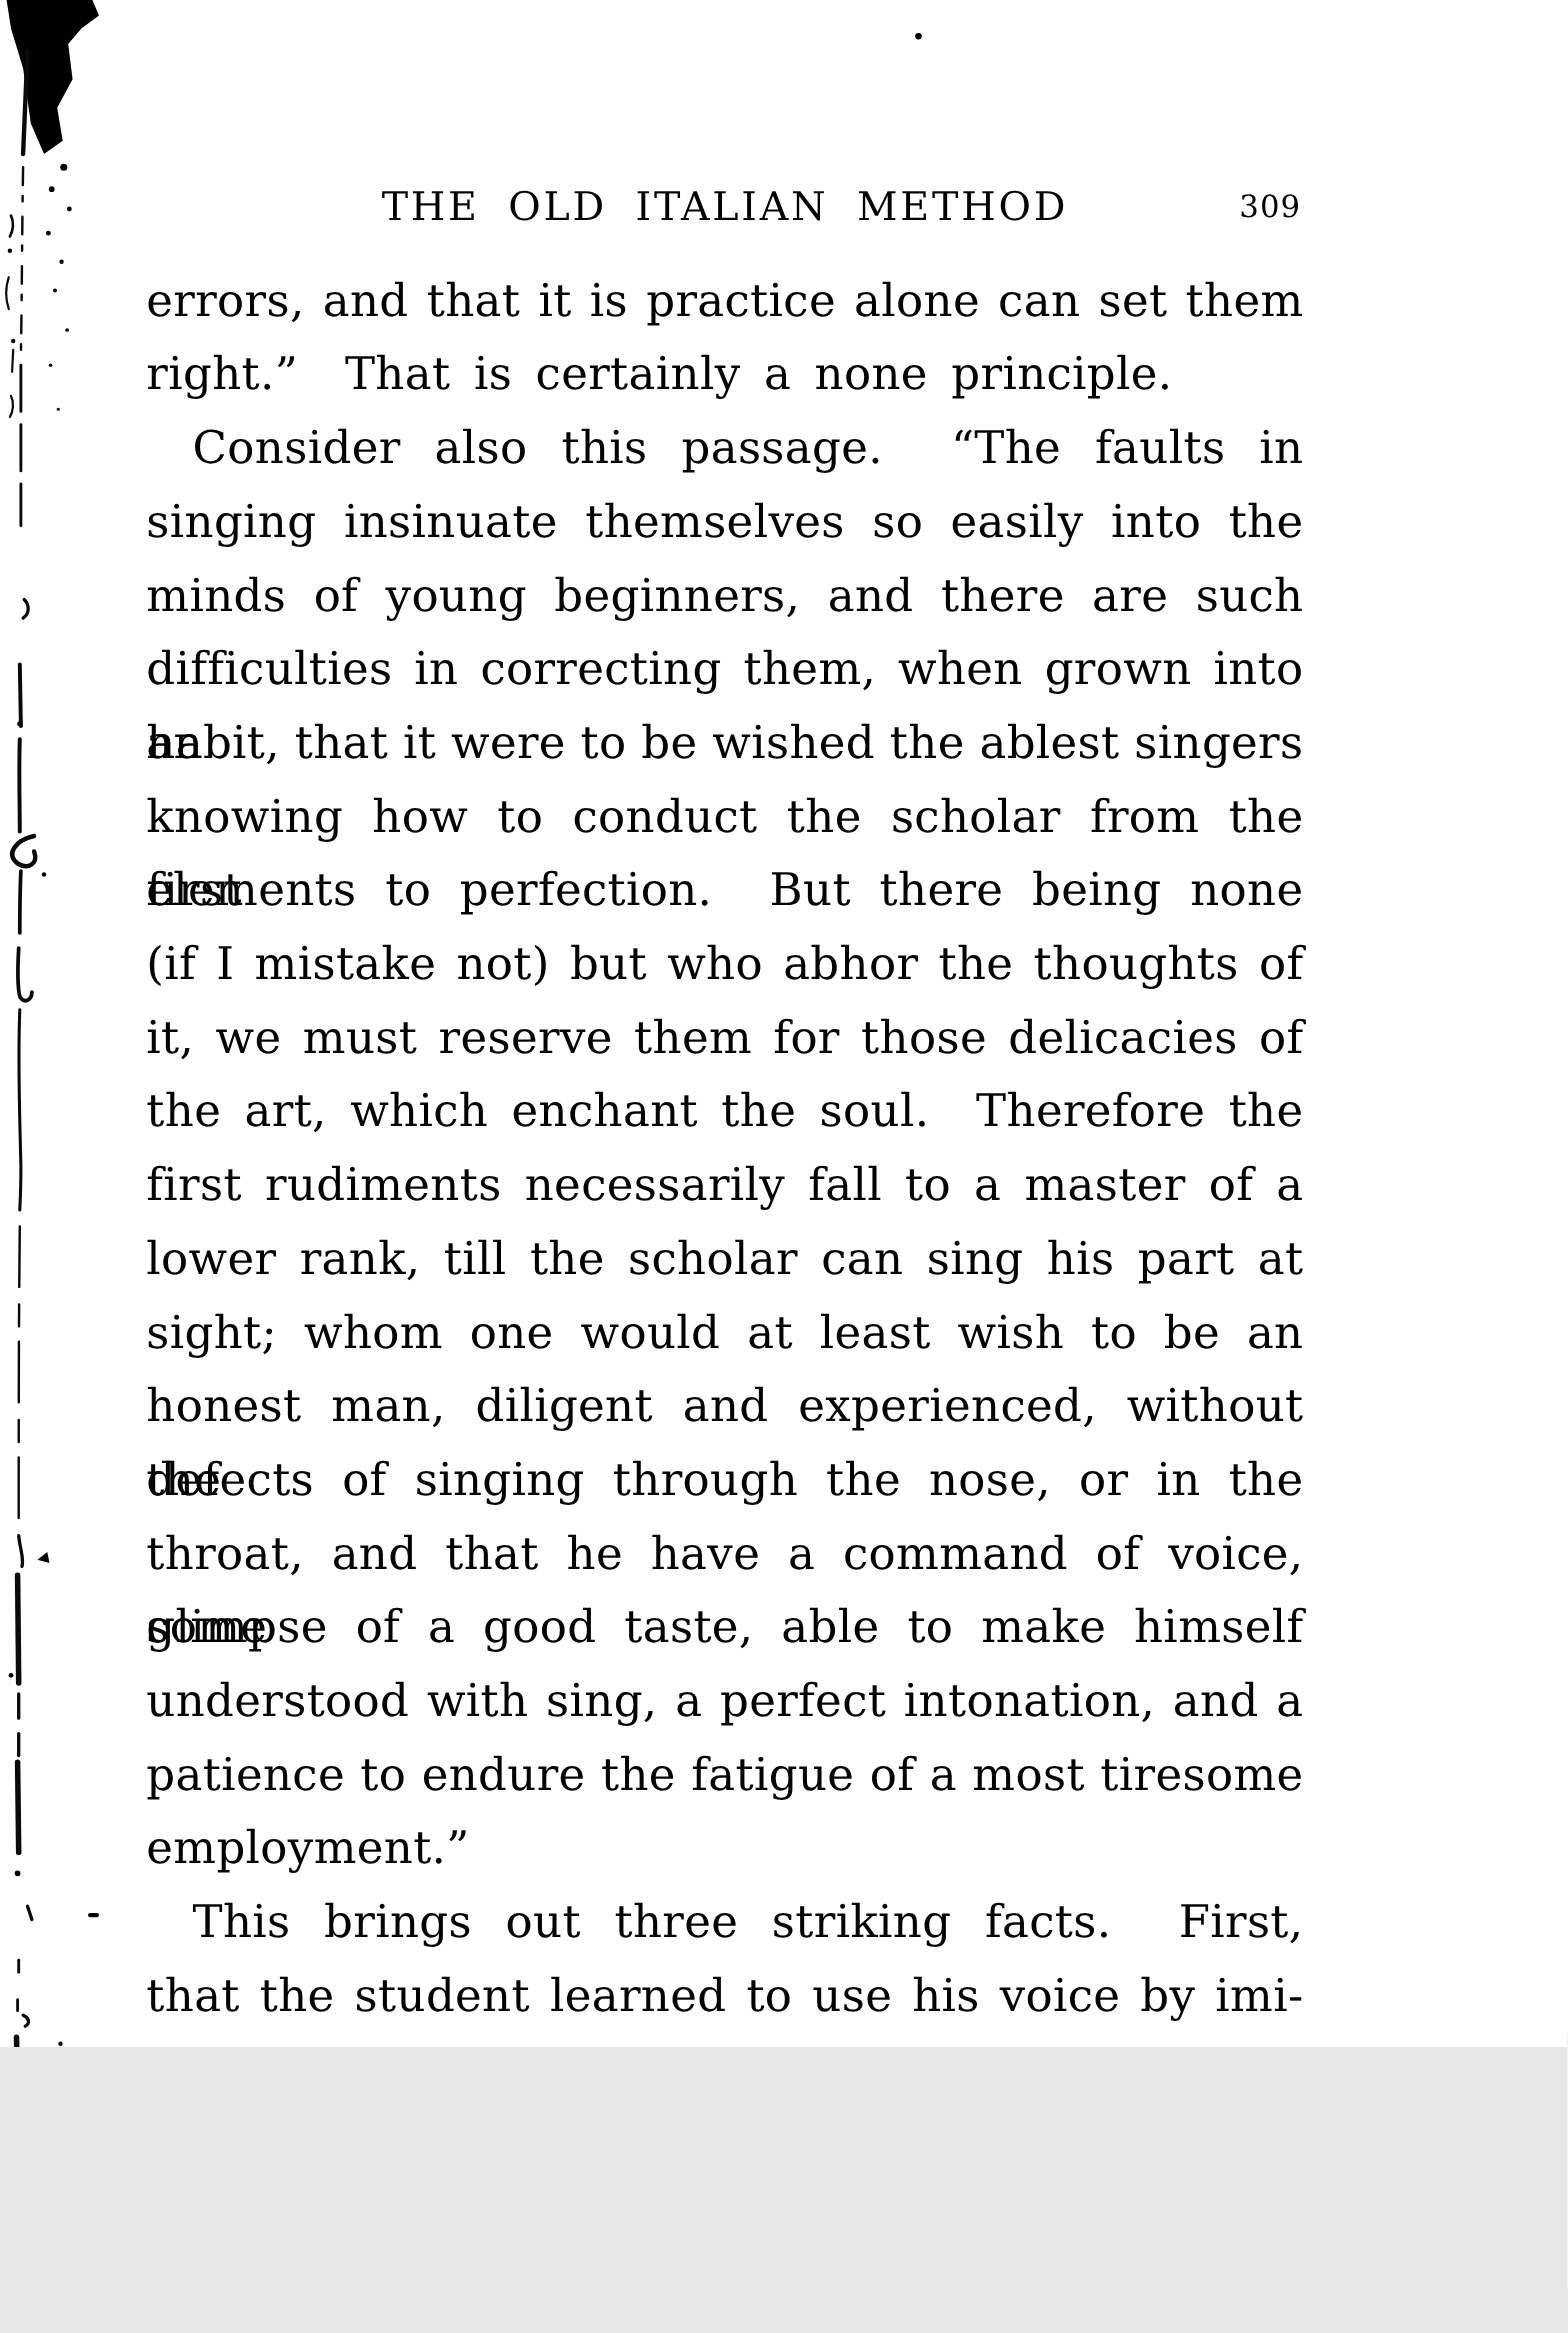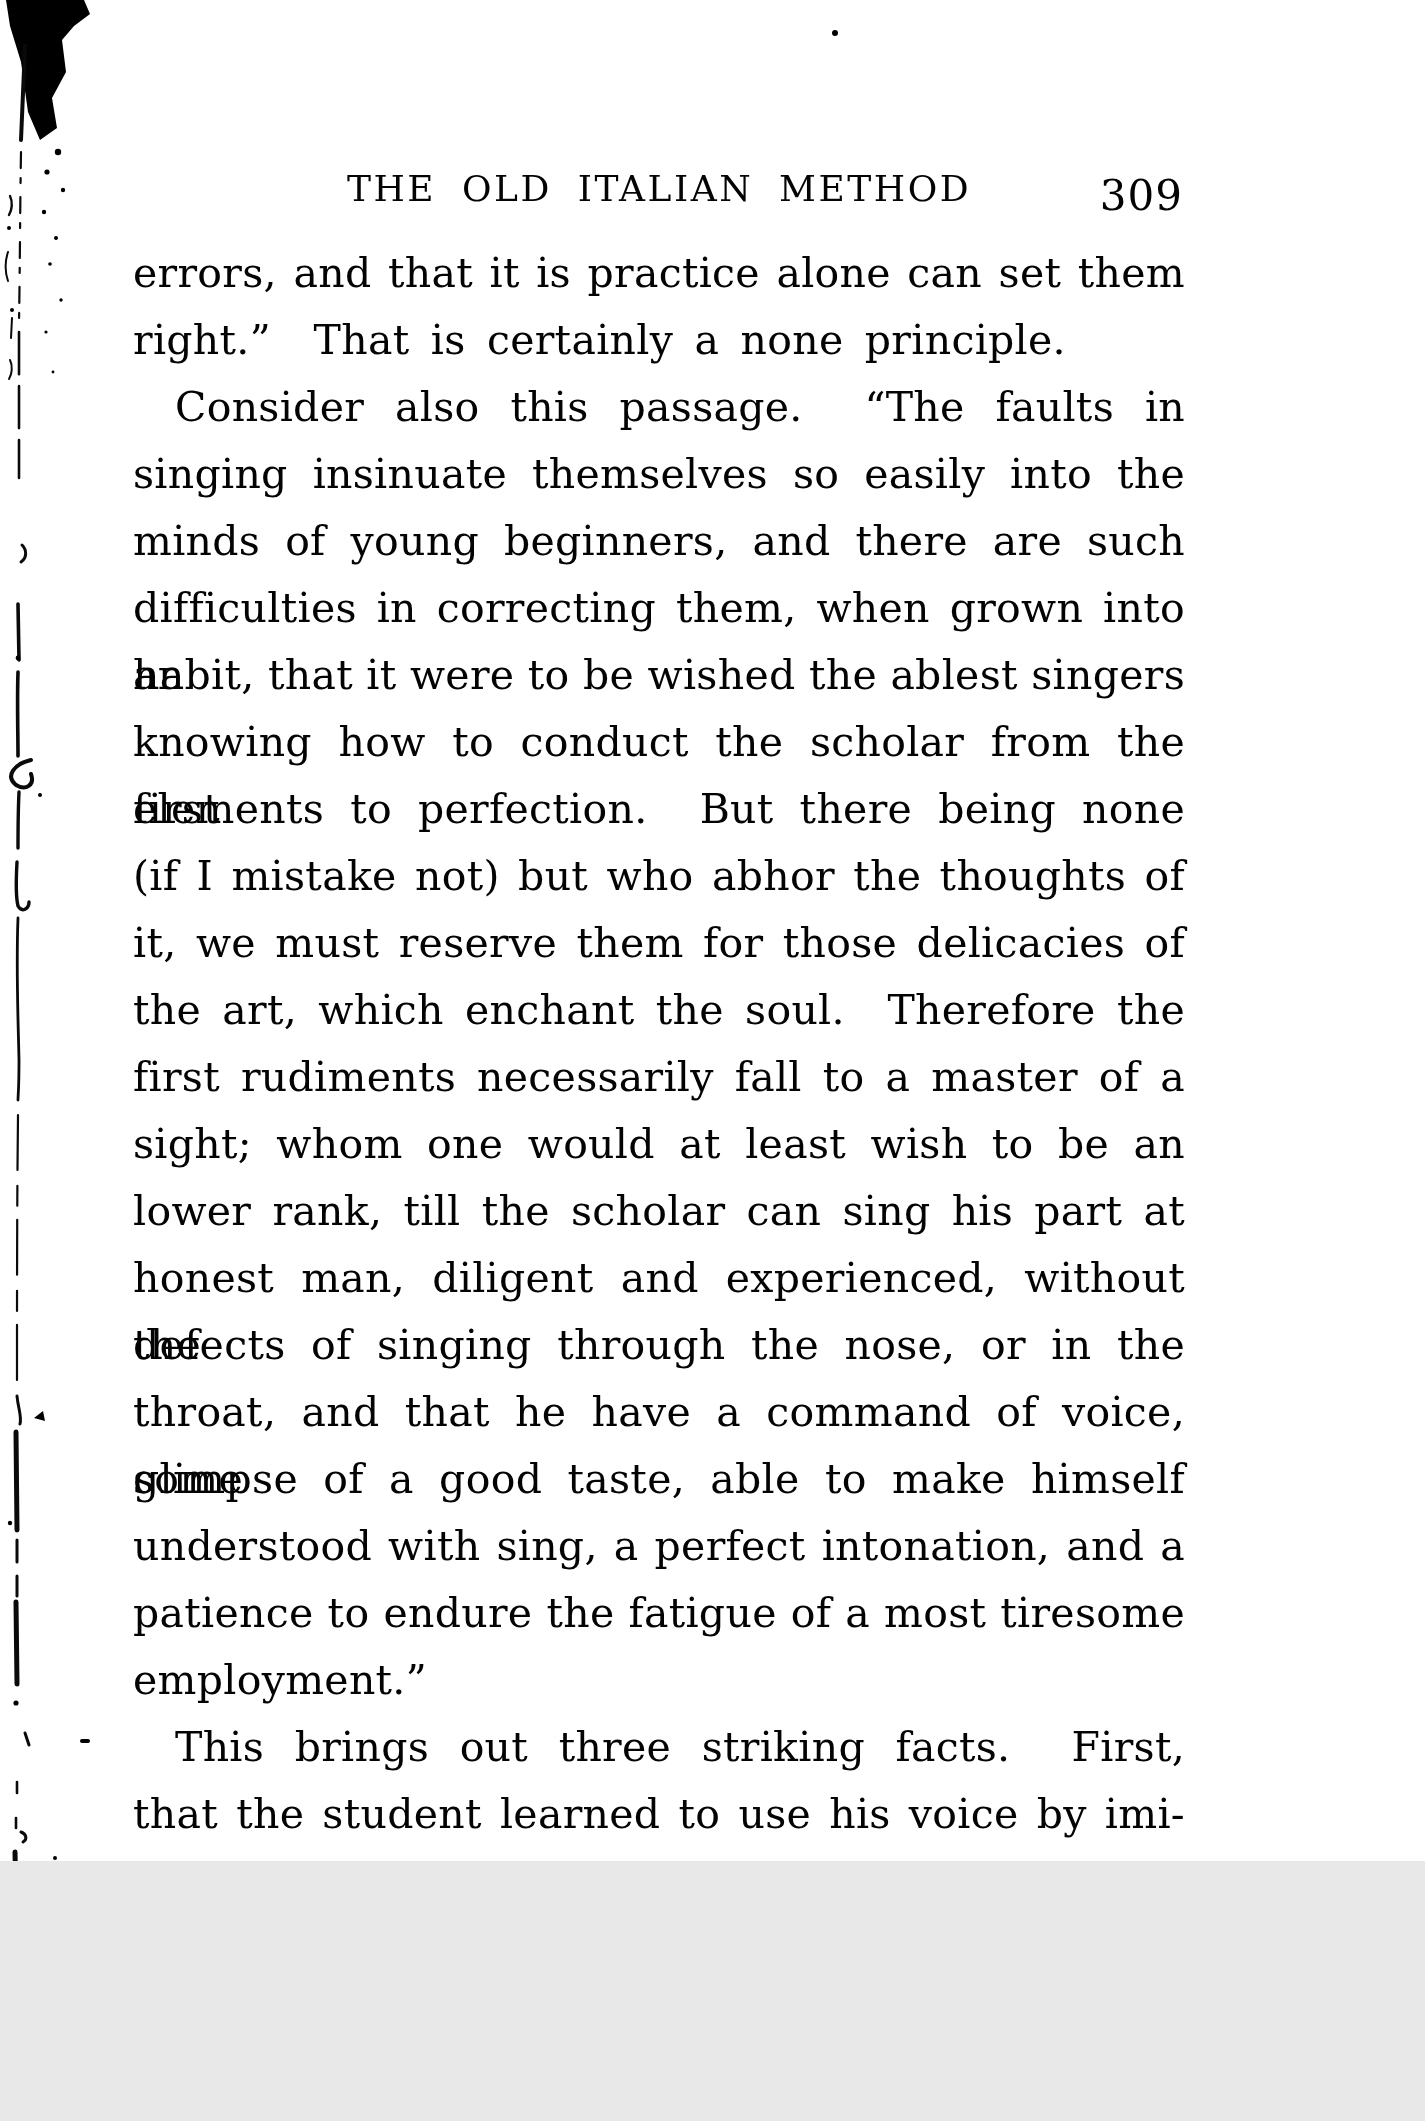--- a/index.html
+++ b/index.html
@@ -31,21 +31,21 @@
     text-align: center;
     font-size: 36px;
     letter-spacing: 2.5px;
     word-spacing: 12px;
     white-space: nowrap;
   }
   .page-number {
     position: absolute;
     right: 2px;
     top: 3px;
-    font-size: 42px;
+    font-size: 28px;
     letter-spacing: 1px;
   }
   .body-text {
     position: absolute;
     left: 133px;
     top: 240px;
     width: 1052px;
   }
   .line {
     height: 67px;
@@ -134,22 +134,22 @@
       <div class="line fill">singing insinuate themselves so easily into the</div>
       <div class="line fill">minds of young beginners, and there are such</div>
       <div class="line fill">difficulties in correcting them, when grown into an</div>
       <div class="line fill">habit, that it were to be wished the ablest singers</div>
       <div class="line fill">knowing how to conduct the scholar from the first</div>
       <div class="line fill">elements to perfection.  But there being none</div>
       <div class="line fill">(if I mistake not) but who abhor the thoughts of</div>
       <div class="line fill">it, we must reserve them for those delicacies of</div>
       <div class="line fill">the art, which enchant the soul.  Therefore the</div>
       <div class="line fill">first rudiments necessarily fall to a master of a</div>
+      <div class="line fill">lower rank, till the scholar can sing his part at</div>
       <div class="line fill">sight; whom one would at least wish to be an</div>
-      <div class="line fill">lower rank, till the scholar can sing his part at</div>
       <div class="line fill">honest man, diligent and experienced, without the</div>
       <div class="line fill">defects of singing through the nose, or in the</div>
       <div class="line fill">throat, and that he have a command of voice, some</div>
       <div class="line fill">glimpse of a good taste, able to make himself</div>
       <div class="line fill">understood with sing, a perfect intonation, and a</div>
       <div class="line fill">patience to endure the fatigue of a most tiresome</div>
       <div class="line">employment.”</div>
       <div class="line indent fill">This brings out three striking facts.  First,</div>
       <div class="line fill">that the student learned to use his voice by imi-</div>
     </div>

